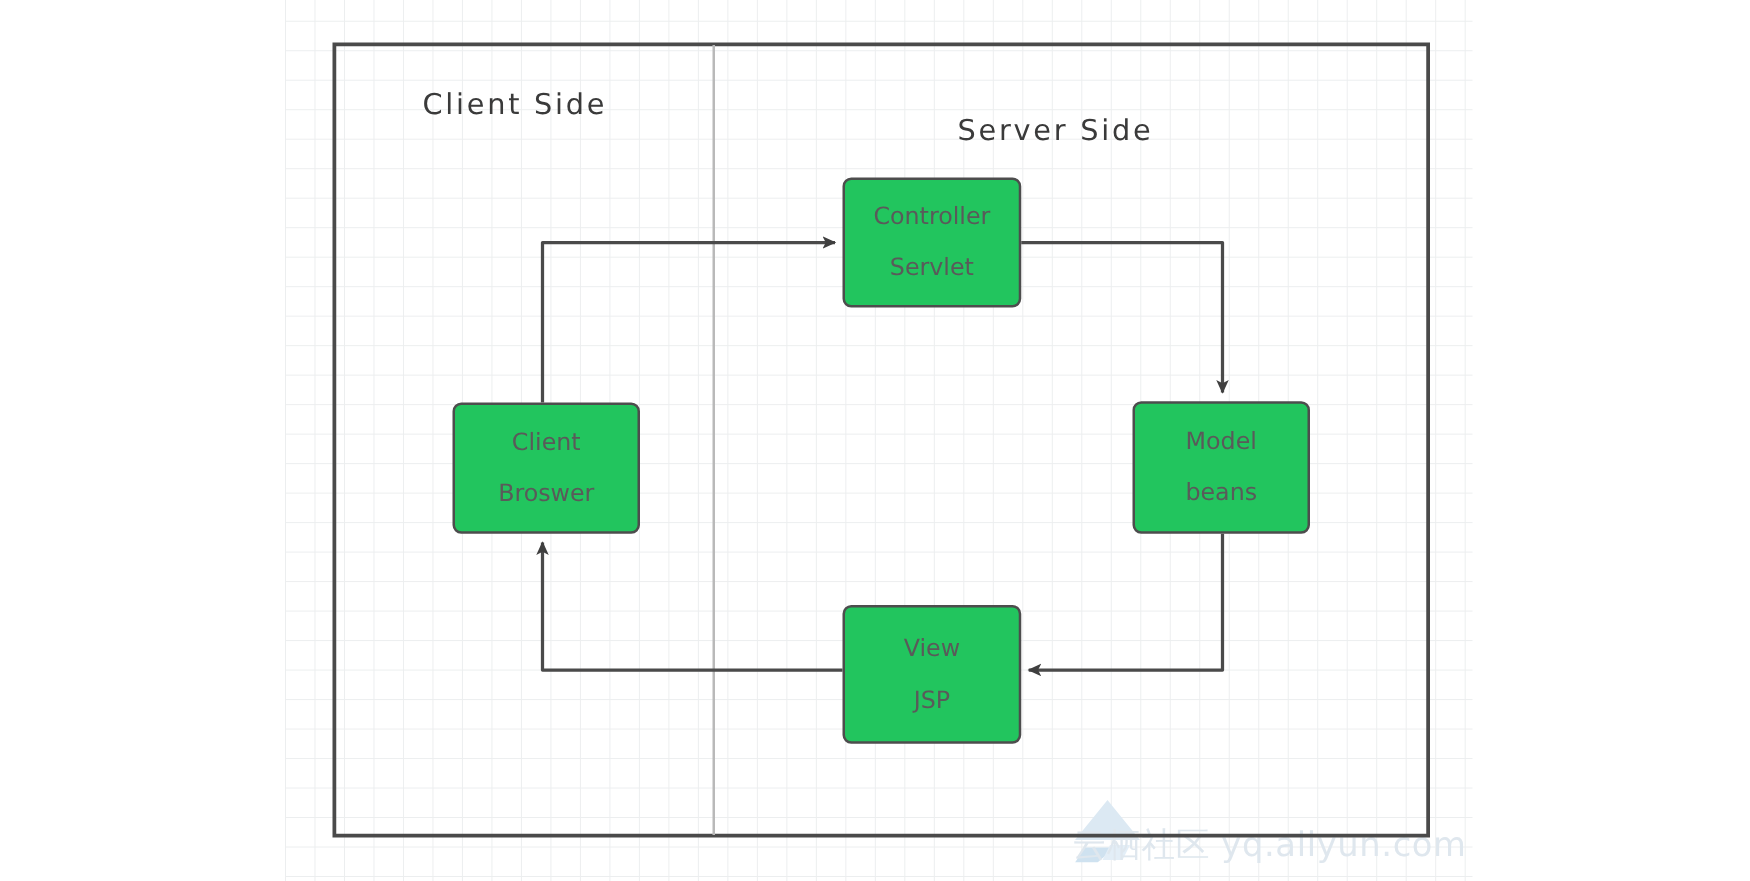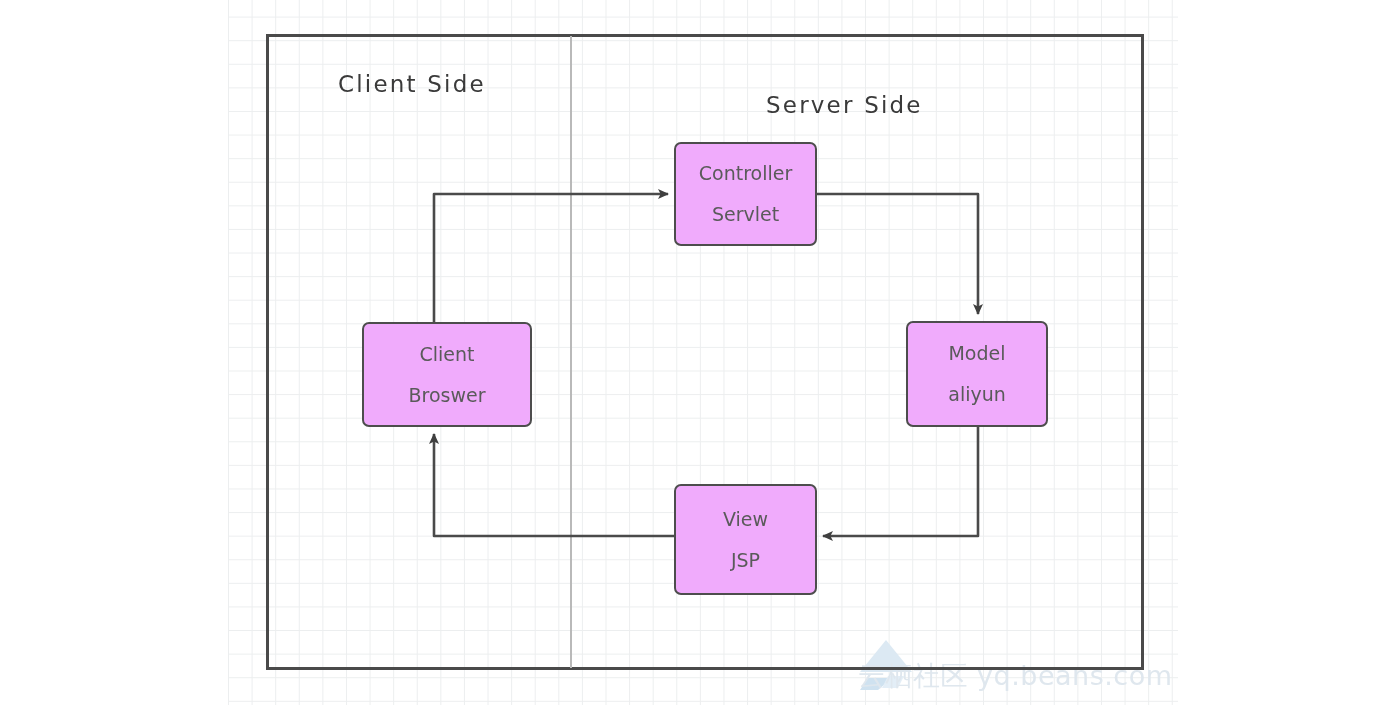--- a/index.html
+++ b/index.html
@@ -95,39 +95,39 @@
     font-family: "DejaVu Sans", "Liberation Sans", sans-serif;
   }
   #title-client { left: 338px; top: 71px; }
   #title-server { left: 766px; top: 71px; margin-top: 21px; }
 
   
   .node {
     position: absolute;
     border: 2.4px solid #4d4d4d;
     border-radius: 7px;
-    background: #f0abfc;
+    background: #22c55e;
     box-sizing: border-box;
     display: flex;
     flex-direction: column;
     align-items: center;
     justify-content: center;
     z-index: 3;
   }
   .node .line1, .node .line2 {
     font-size: 19px;
     color: #5a5a5a;
     line-height: 1;
     font-family: "DejaVu Sans", "Liberation Sans", sans-serif;
     white-space: nowrap;
   }
   .node .line1 { margin-bottom: 22px; }
 
   #node-controller { left: 674px; top: 142px; width: 143px; height: 104px; }
-  #node-client     { left: 362px; top: 322px; width: 170px; height: 105px; }
+  #node-client     { left: 362px; top: 322px; width: 150px; height: 105px; }
   #node-model      { left: 906px; top: 321px; width: 142px; height: 106px; }
   #node-view       { left: 674px; top: 484px; width: 143px; height: 111px; }
 
   
   .connectors {
     position: absolute;
     left: 0; top: 0;
     width: 1400px;
     height: 705px;
     z-index: 2;
@@ -140,21 +140,21 @@
 <div id="canvas">
 
   <div class="grid-layer"></div>
 
   <div class="watermark">
     <svg class="wm-logo" viewBox="0 0 56 52">
       <path d="M28 2 L54 34 L2 34 Z" fill="#dce9f3"></path>
       <path d="M10 40 L34 40 L20 52 L2 52 Z" fill="#cfe2f0"></path>
       <path d="M30 38 L46 38 L40 50 L24 50 Z" fill="#e3eef7"></path>
     </svg>
-    <div class="wm-text">云栖社区 yq.beans.com</div>
+    <div class="wm-text">云栖社区 yq.aliyun.com</div>
   </div>
 
   <div class="frame"></div>
   <div class="divider"></div>
 
   <div class="side-title" id="title-client">Client  Side</div>
   <div class="side-title" id="title-server">Server  Side</div>
 
   <svg class="connectors">
     <defs>
@@ -186,21 +186,21 @@
     <div class="line2">Servlet</div>
   </div>
 
   <div class="node" id="node-client">
     <div class="line1">Client</div>
     <div class="line2">Broswer</div>
   </div>
 
   <div class="node" id="node-model">
     <div class="line1">Model</div>
-    <div class="line2">aliyun</div>
+    <div class="line2">beans</div>
   </div>
 
   <div class="node" id="node-view">
     <div class="line1">View</div>
     <div class="line2">JSP</div>
   </div>
 
 </div>
 
 </body></html>

